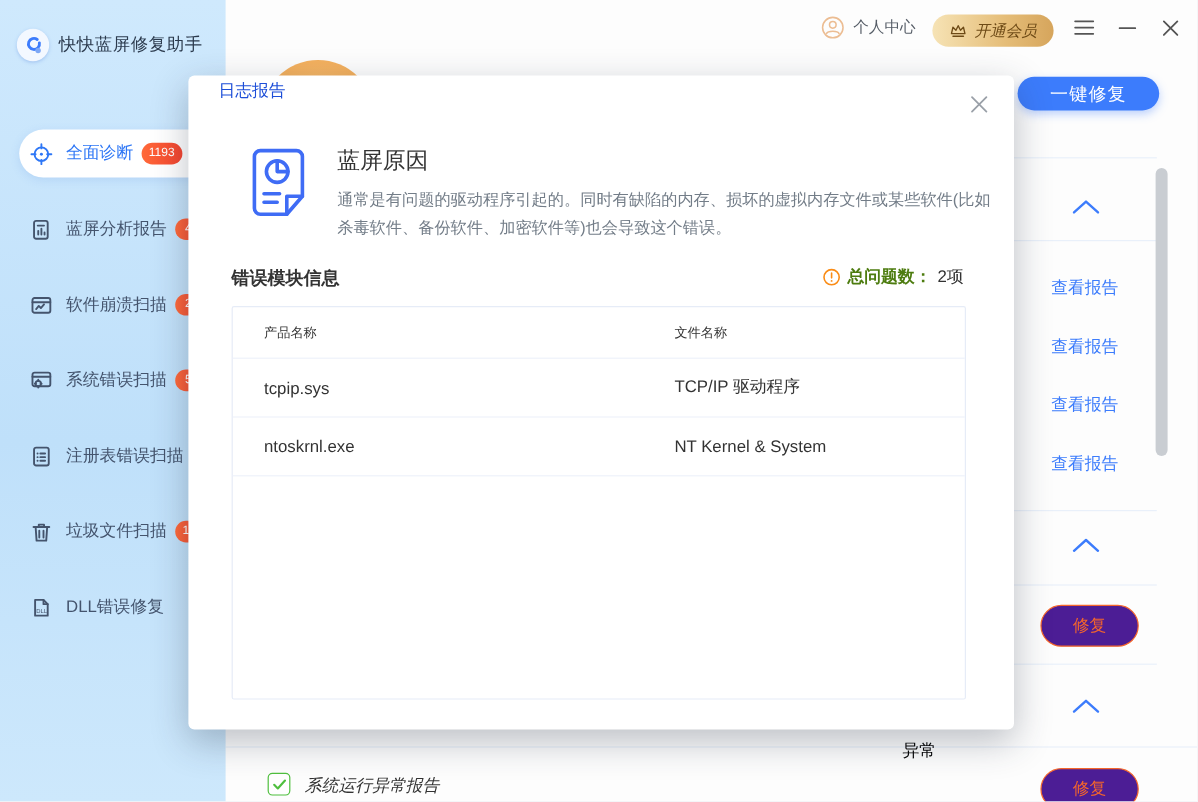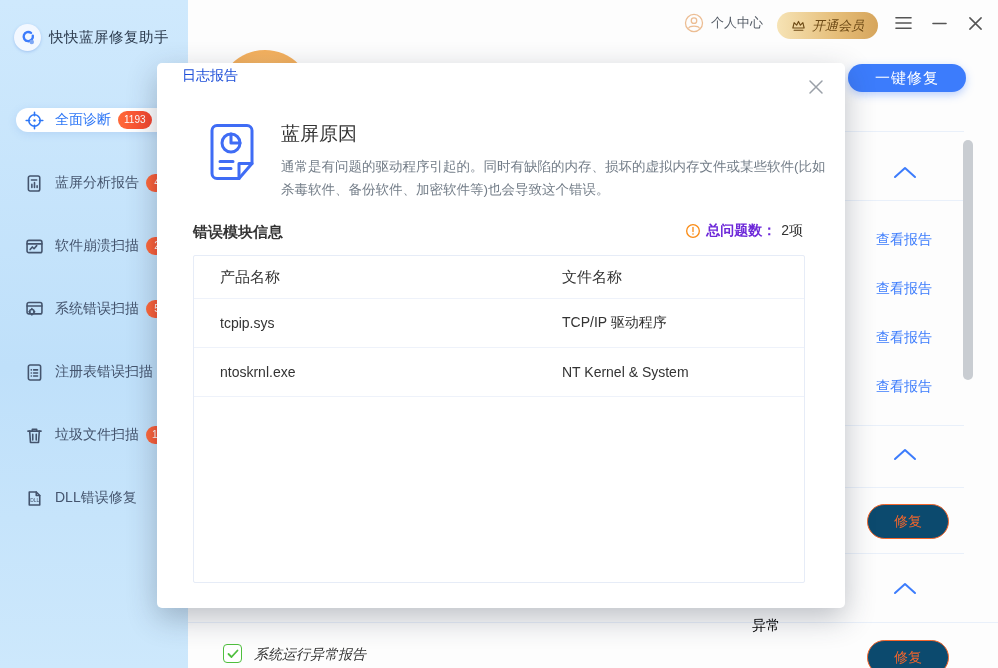--- a/index.html
+++ b/index.html
@@ -3,21 +3,21 @@
 <meta charset="utf-8">
 <style>
   html,body{margin:0;padding:0;background:#e9edf2;font-family:"Liberation Sans","DejaVu Sans",sans-serif;}
   .window{position:relative;width:998px;height:668px;background:#fdfdfd;overflow:hidden;margin:0 auto;}
   
   .sidebar{position:absolute;left:0;top:0;width:188px;height:668px;
     background:linear-gradient(180deg,#cfe9fd 0%,#bfe0fa 55%,#cde8fc 100%);z-index:1;}
   .app-brand{position:absolute;left:14px;top:24px;display:flex;align-items:center;gap:8px;}
   .app-logo{width:27px;height:27px;border-radius:50%;background:#f3f8ff;display:flex;align-items:center;justify-content:center;box-shadow:0 1px 3px rgba(80,130,220,.35);}
   .app-title{font-size:14.5px;color:#2b3a4d;letter-spacing:.5px;}
-  .menu-item{position:absolute;left:0;width:100%;height:24px;display:flex;align-items:center;padding-left:24px;box-sizing:border-box;color:#44546d;cursor:pointer;}
+  .menu-item{position:absolute;left:0;width:100%;height:40px;display:flex;align-items:center;padding-left:24px;box-sizing:border-box;color:#44546d;cursor:pointer;}
   .menu-item .mi-label{font-size:14px;margin-left:10px;white-space:nowrap;}
   .menu-item.active{left:16px;width:172px;padding-left:8px;background:#ffffff;border-radius:21px 0 0 21px;color:#2e77f6;box-shadow:0 2px 8px rgba(90,140,220,.18);}
   .mi-icon{width:21px;height:21px;display:flex;align-items:center;justify-content:center;flex:0 0 auto;}
   .mi-icon svg{stroke:currentColor;}
   .badge{margin-left:7px;min-width:10px;height:18px;padding:0 6px;border-radius:10px;
     background:linear-gradient(90deg,#ff6a3a,#f5432e);color:#fff;font-size:10px;line-height:18px;text-align:center;white-space:nowrap;}
   
   .titlebar-right{position:absolute;top:12px;right:12px;display:flex;align-items:flex-start;gap:14px;z-index:2;}
   .user-center{display:flex;align-items:center;gap:6px;cursor:pointer;}
   .user-center .uc-label{font-size:13px;color:#555c66;}
@@ -28,45 +28,45 @@
   
   .main{position:absolute;left:188px;top:0;width:810px;height:668px;background:#fdfdfd;}
   .orange-circle{position:absolute;left:30px;top:50px;width:94px;height:94px;border-radius:50%;
     background:radial-gradient(circle at 50% 30%,#f6b869,#f0a24a);}
   .one-click-btn{position:absolute;left:660px;top:64px;width:118px;height:28px;border-radius:21px;background:#3c7cfc;
     color:#fff;font-size:15px;display:flex;align-items:center;justify-content:center;cursor:pointer;letter-spacing:1px;box-shadow:0 3px 8px rgba(60,124,252,.35);}
   .hdiv{position:absolute;left:24px;width:752px;height:1px;background:#e9f0fa;}
   .chevron{position:absolute;left:704px;width:26px;height:16px;display:flex;align-items:center;justify-content:center;cursor:pointer;}
   .view-report{position:absolute;left:688px;width:62px;height:18px;font-size:14px;color:#3c7cfc;cursor:pointer;white-space:nowrap;}
   .repair-pill{position:absolute;left:679px;width:80px;height:33px;border:1px solid #f5662b;border-radius:18px;
-    color:#f5662b;font-size:14px;display:flex;align-items:center;justify-content:center;cursor:pointer;background:#0c4a6e;}
+    color:#f5662b;font-size:14px;display:flex;align-items:center;justify-content:center;cursor:pointer;background:#4c1d95;}
   .scroll-thumb{position:absolute;left:775px;top:140px;width:10px;height:240px;border-radius:5px;background:#c9cdd2;cursor:pointer;}
   .bottom-div{position:absolute;left:0;top:622px;width:810px;height:1px;background:#e9f0fa;}
   .bottom-row-label{position:absolute;left:66px;top:646px;font-size:14px;color:#333;font-style:italic;}
   .checkbox{position:absolute;left:35px;top:644px;width:19px;height:19px;border:1.6px solid #4fbf3e;border-radius:4px;box-sizing:border-box;
     display:flex;align-items:center;justify-content:center;background:#fff;cursor:pointer;}
   .status-abnormal{position:absolute;left:564px;top:617px;font-size:14px;color:#000000;}
   
   .modal{position:absolute;left:157px;top:63px;width:688px;height:545px;background:#fff;border-radius:5px;z-index:5;
     box-shadow:0 10px 30px rgba(40,50,70,.30);}
   .modal-title{position:absolute;left:25px;top:4px;font-size:14px;color:#1d4ed8;}
   .modal-close{position:absolute;right:18px;top:13px;width:22px;height:22px;display:flex;align-items:center;justify-content:center;cursor:pointer;}
   .cause-icon{position:absolute;left:48px;top:58px;width:54px;height:63px;}
   .cause-title{position:absolute;left:124px;top:58px;font-size:19px;color:#333;}
   .cause-desc{position:absolute;left:124px;top:92px;width:552px;font-size:13.5px;line-height:23px;color:#737d88;}
   .section-title{position:absolute;left:36px;top:160px;font-size:15px;font-weight:700;color:#333;}
   .total-wrap{position:absolute;right:42px;top:159px;display:flex;align-items:center;gap:5px;}
-  .total-label{font-size:14px;font-weight:700;color:#6d28d9;}
+  .total-label{font-size:14px;font-weight:700;color:#4d7c0f;}
   .total-value{font-size:14px;color:#333;}
   .mtable{position:absolute;left:36px;top:192px;width:612px;height:328px;border:1px solid #e6ecf7;border-radius:2px;box-sizing:border-box;background:#fff;}
   .t-row{display:grid;grid-template-columns:342px 1fr;align-items:center;border-bottom:1px solid #eef2fa;}
   .t-head{height:42px;}
   .t-body{height:48px;}
   .t-cell{padding-left:26px;font-size:14px;color:#333;}
-  .t-head .t-cell{font-size:15px;color:#333;}
+  .t-head .t-cell{font-size:11px;color:#333;}
 </style>
 </head>
 <body>
 
 <div class="window">
 
   <aside class="sidebar">
     <div class="app-brand">
       <span class="app-logo">
         <svg width="17" height="17" viewBox="0 0 24 24" fill="none">

